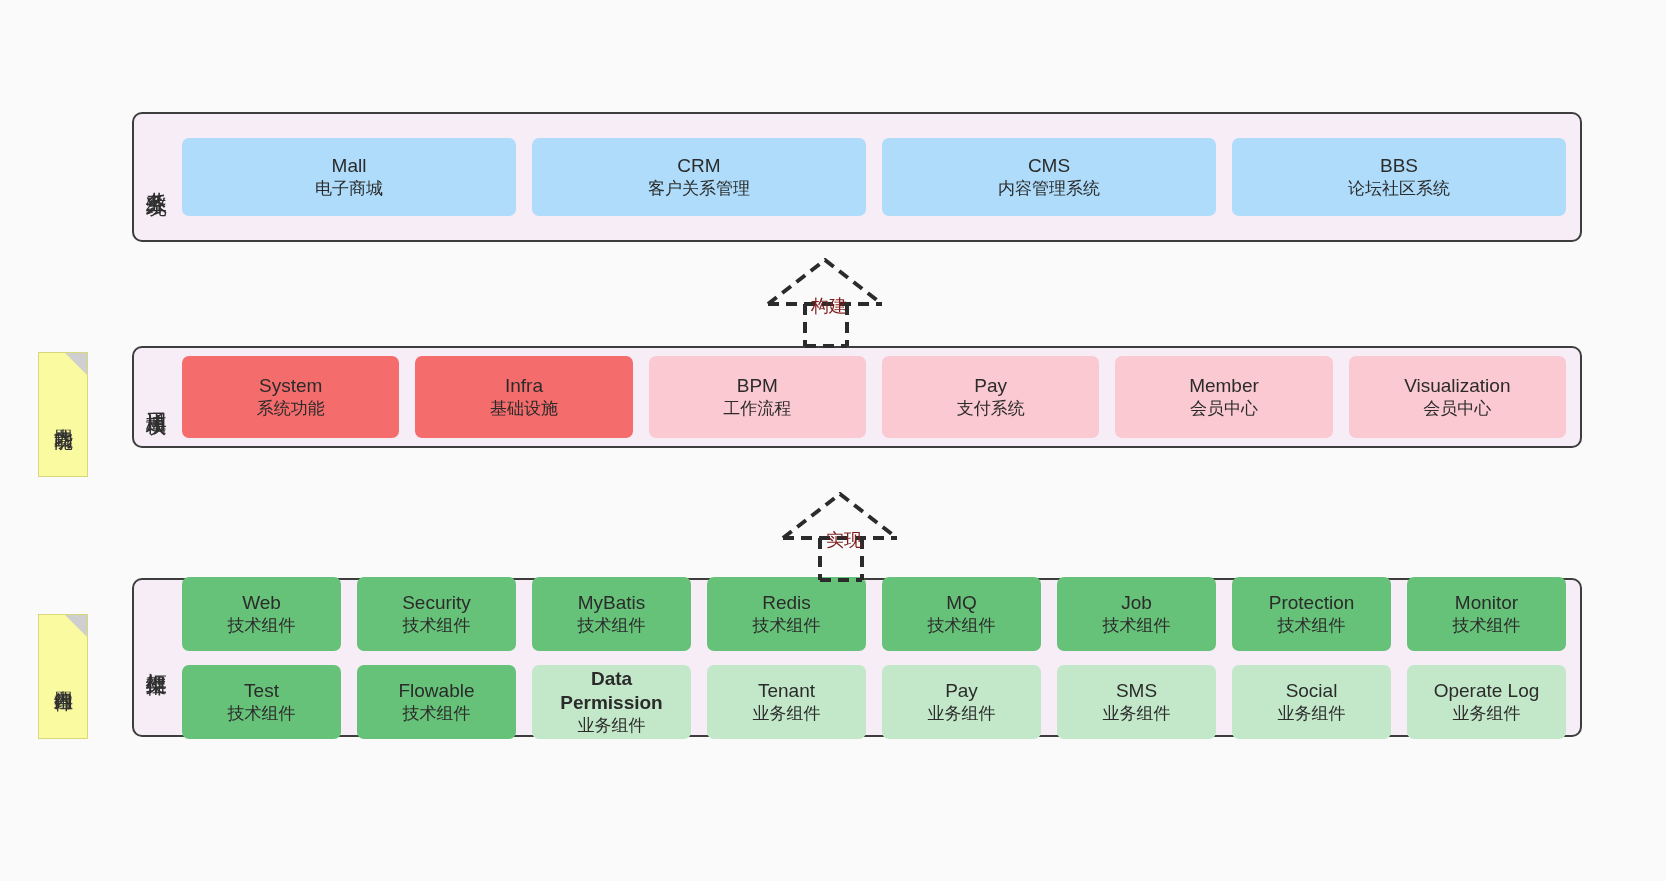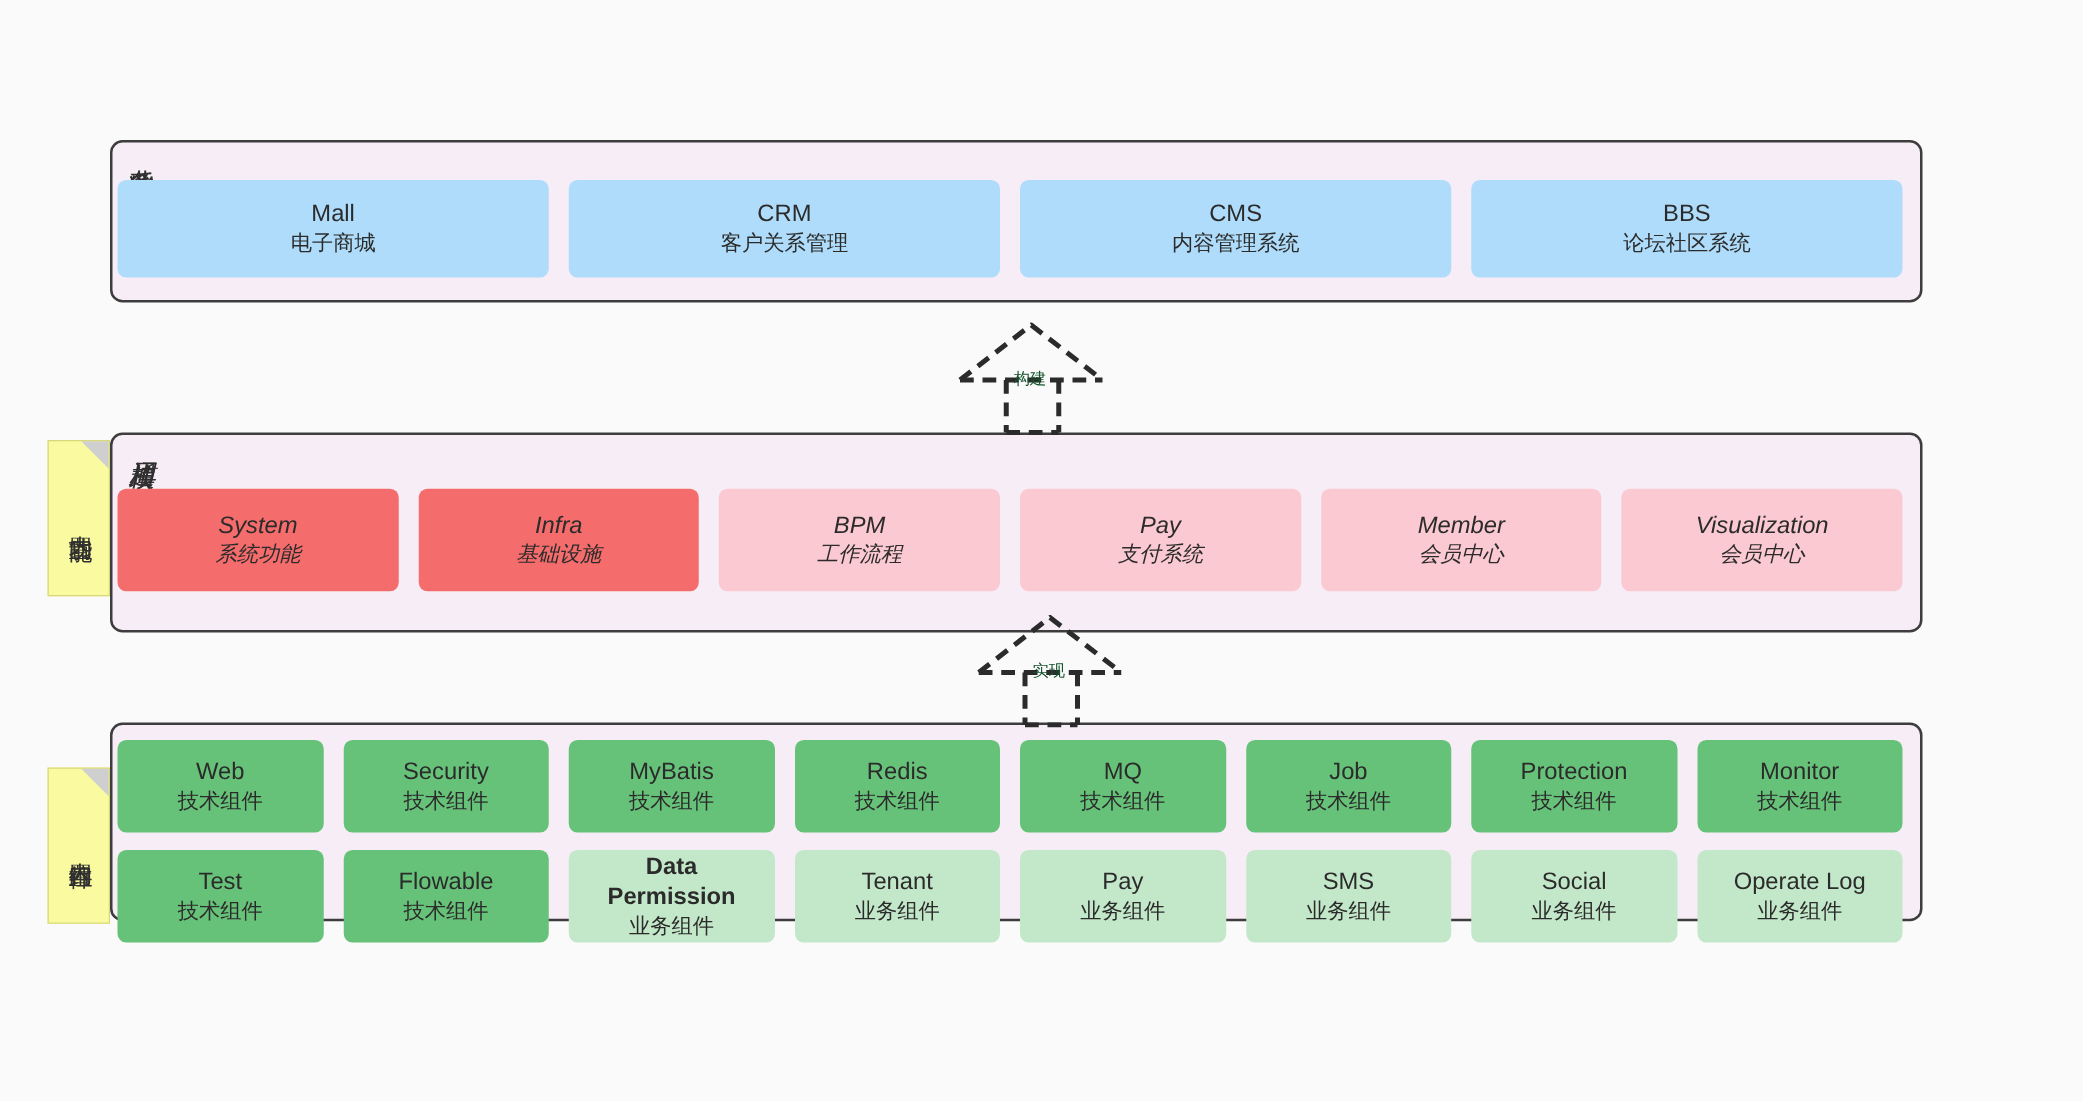--- a/index.html
+++ b/index.html
@@ -23,22 +23,23 @@
   }
 
   
   .layer {
     position: absolute;
     box-sizing: border-box;
     background: #F7EDF6;
     border: 2px solid #3D3D3D;
     border-radius: 10px;
     display: flex;
-    flex-direction: column;
+    flex-direction: row;
     align-items: stretch;
+    margin-left: 44px;
   }
 
   .layer-title {
     flex: 0 0 auto;
     width: 44px;
     display: flex;
     align-items: center;
     justify-content: center;
     font-size: 21px;
     line-height: 1.08;
@@ -121,22 +122,22 @@
     border-left: 22px solid transparent;
   }
 
   
   .connector {
     position: absolute;
     z-index: 2;
   }
   .connector .conn-label {
     position: absolute;
-    font-size: 13px;
-    color: #14532d;
+    font-size: 18px;
+    color: #7f1d1d;
     background: transparent;
     white-space: nowrap;
   }
 </style>
 </head>
 <body>
 
 <div class="canvas">
 
   <div class="layer" style="left:88px; top:112px; width:1450px; height:130px;">
@@ -177,21 +178,21 @@
       <line x1="50" y1="88" x2="92" y2="88" stroke="#2B2B2B" stroke-width="4" stroke-dasharray="11,7"></line>
     </svg>
     <span class="conn-label" style="left:56px; top:36px;">构建</span>
   </div>
 
   <div class="tag" style="left:38px; top:352px; height:125px;">
     <span class="fold"></span>
     <span>内置功能</span>
   </div>
 
-  <div class="layer" style="left:88px; top:346px; width:1450px; height:160px;font-style:italic;">
+  <div class="layer" style="left:88px; top:346px; width:1450px; height:102px;">
     <div class="layer-title">通用模块</div>
     <div class="layer-body">
       <div class="card-row">
 
         <div class="card red">
           <span class="c-title">System</span>
           <span class="c-sub">系统功能</span>
         </div>
         <div class="card red">
           <span class="c-title">Infra</span>

